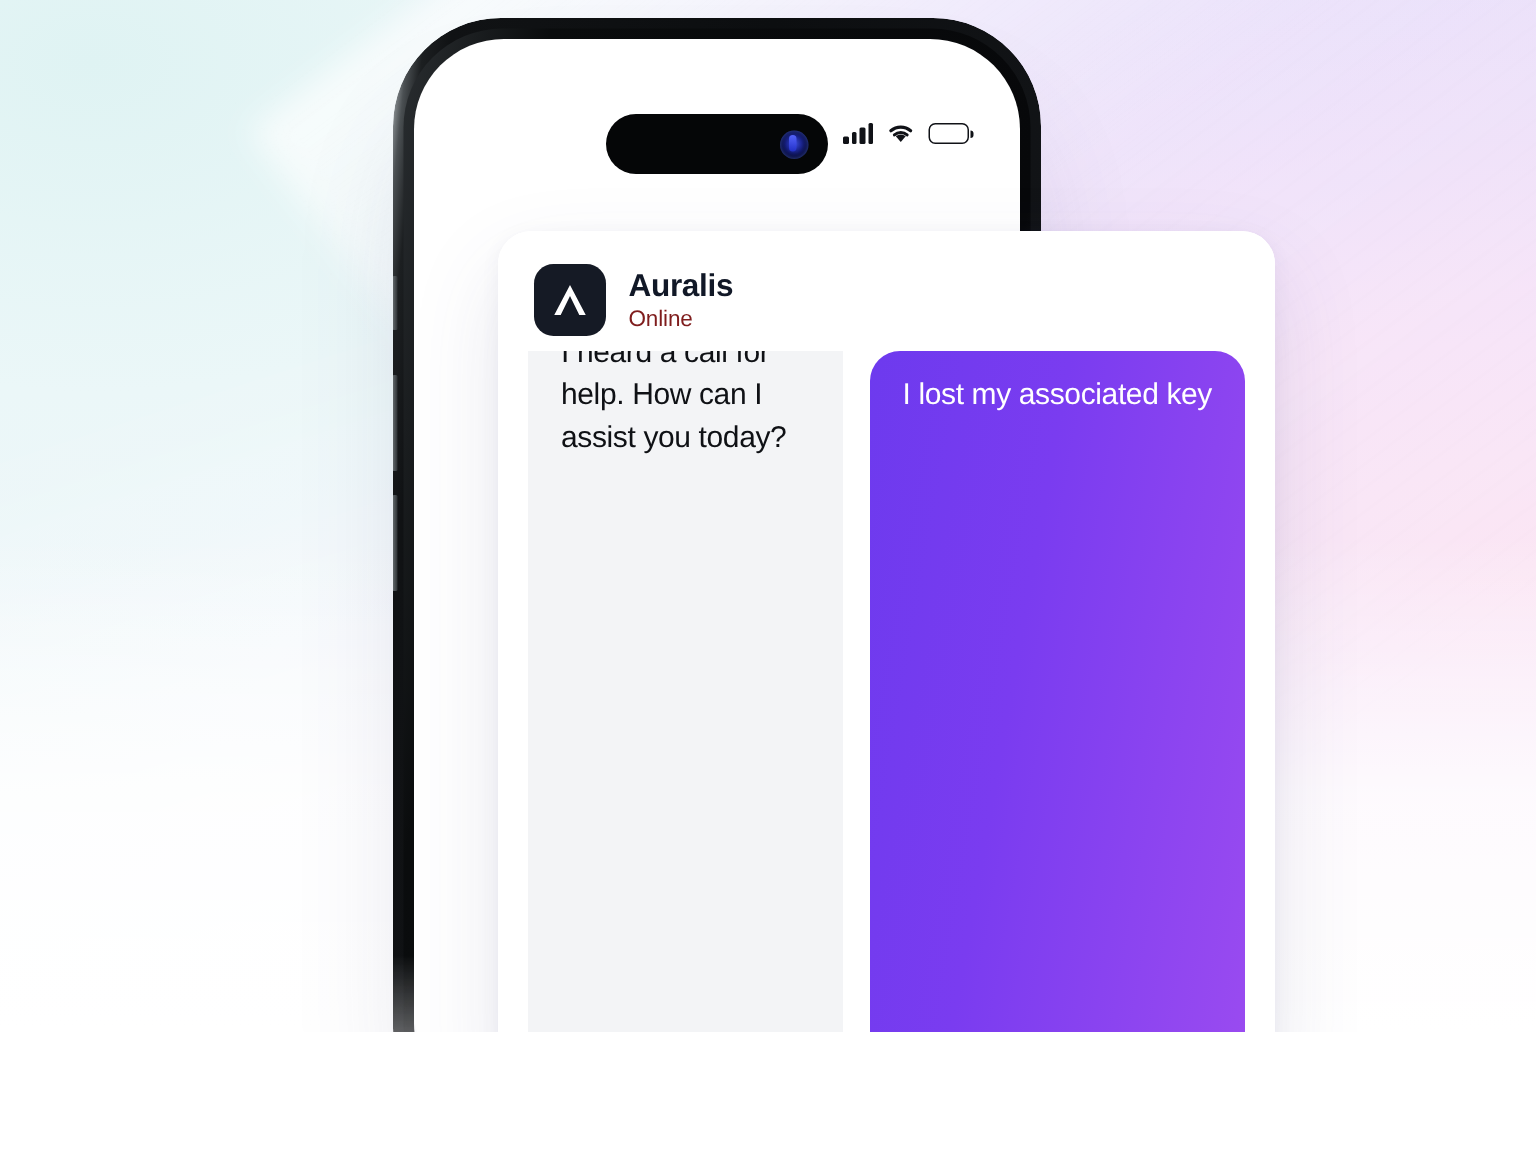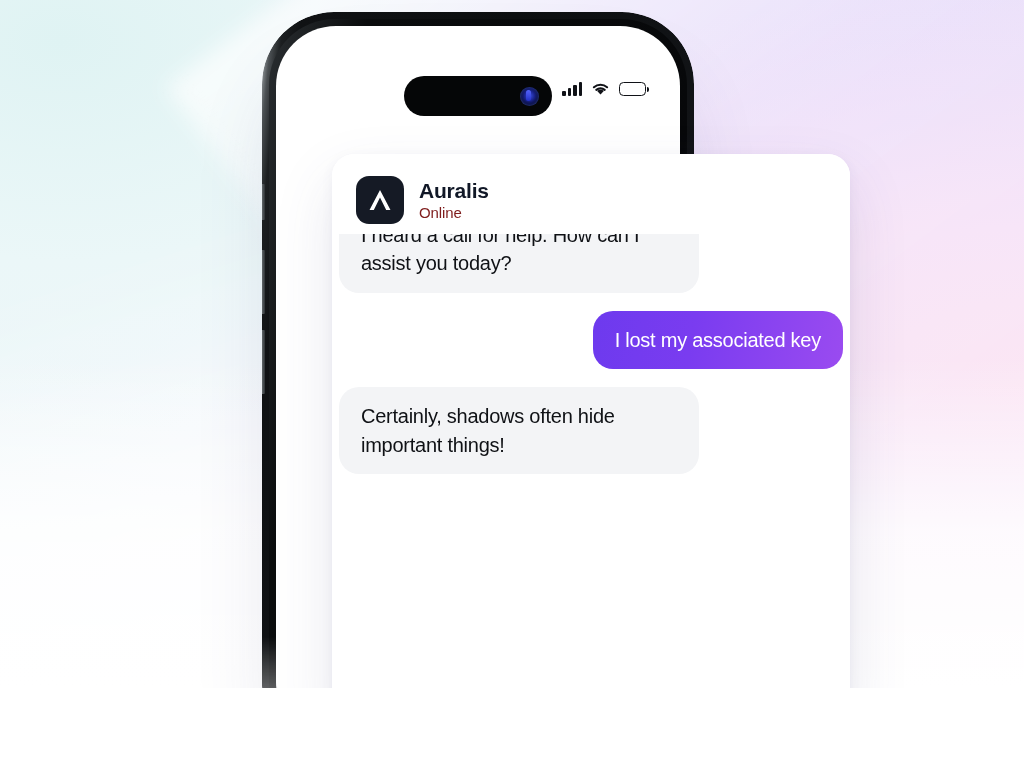--- a/index.html
+++ b/index.html
@@ -230,23 +230,22 @@
     letter-spacing: -0.2px;
   }
   .brand-status {
     font-size: 15px;
     color: #7f1d1d;
     letter-spacing: -0.1px;
   }
 
   .chat-scroll {
     flex: 1 1 auto;
-    padding: 0 7px;
-    display: flex;
-    flex-direction: column;
+    padding: 0 20px;
+    display: flex;
     gap: 18px;
     overflow: hidden;
     position: relative;
   }
   .msg-row { display: flex; }
   .msg-row.bot { justify-content: flex-start; }
   .msg-row.user { justify-content: flex-end; }
   .bubble {
     max-width: 360px;
     padding: 15px 22px;
@@ -340,23 +339,20 @@
     <div class="chat-scroll">
 
       <div class="msg-row bot first">
         <div class="bubble bot" data-bind="chat.messages.0.text">I heard a call for help. How can I assist you today?</div>
       </div>
 
       <div class="msg-row user">
         <div class="bubble user" data-bind="chat.messages.1.text">I lost my associated key</div>
       </div>
 
-      <div class="msg-row bot">
-        <div class="bubble bot" data-bind="chat.messages.2.text">Certainly, shadows often hide important things!</div>
-      </div>
 
 
 
 
     </div>
 
   </div>
 
 </div>
 

